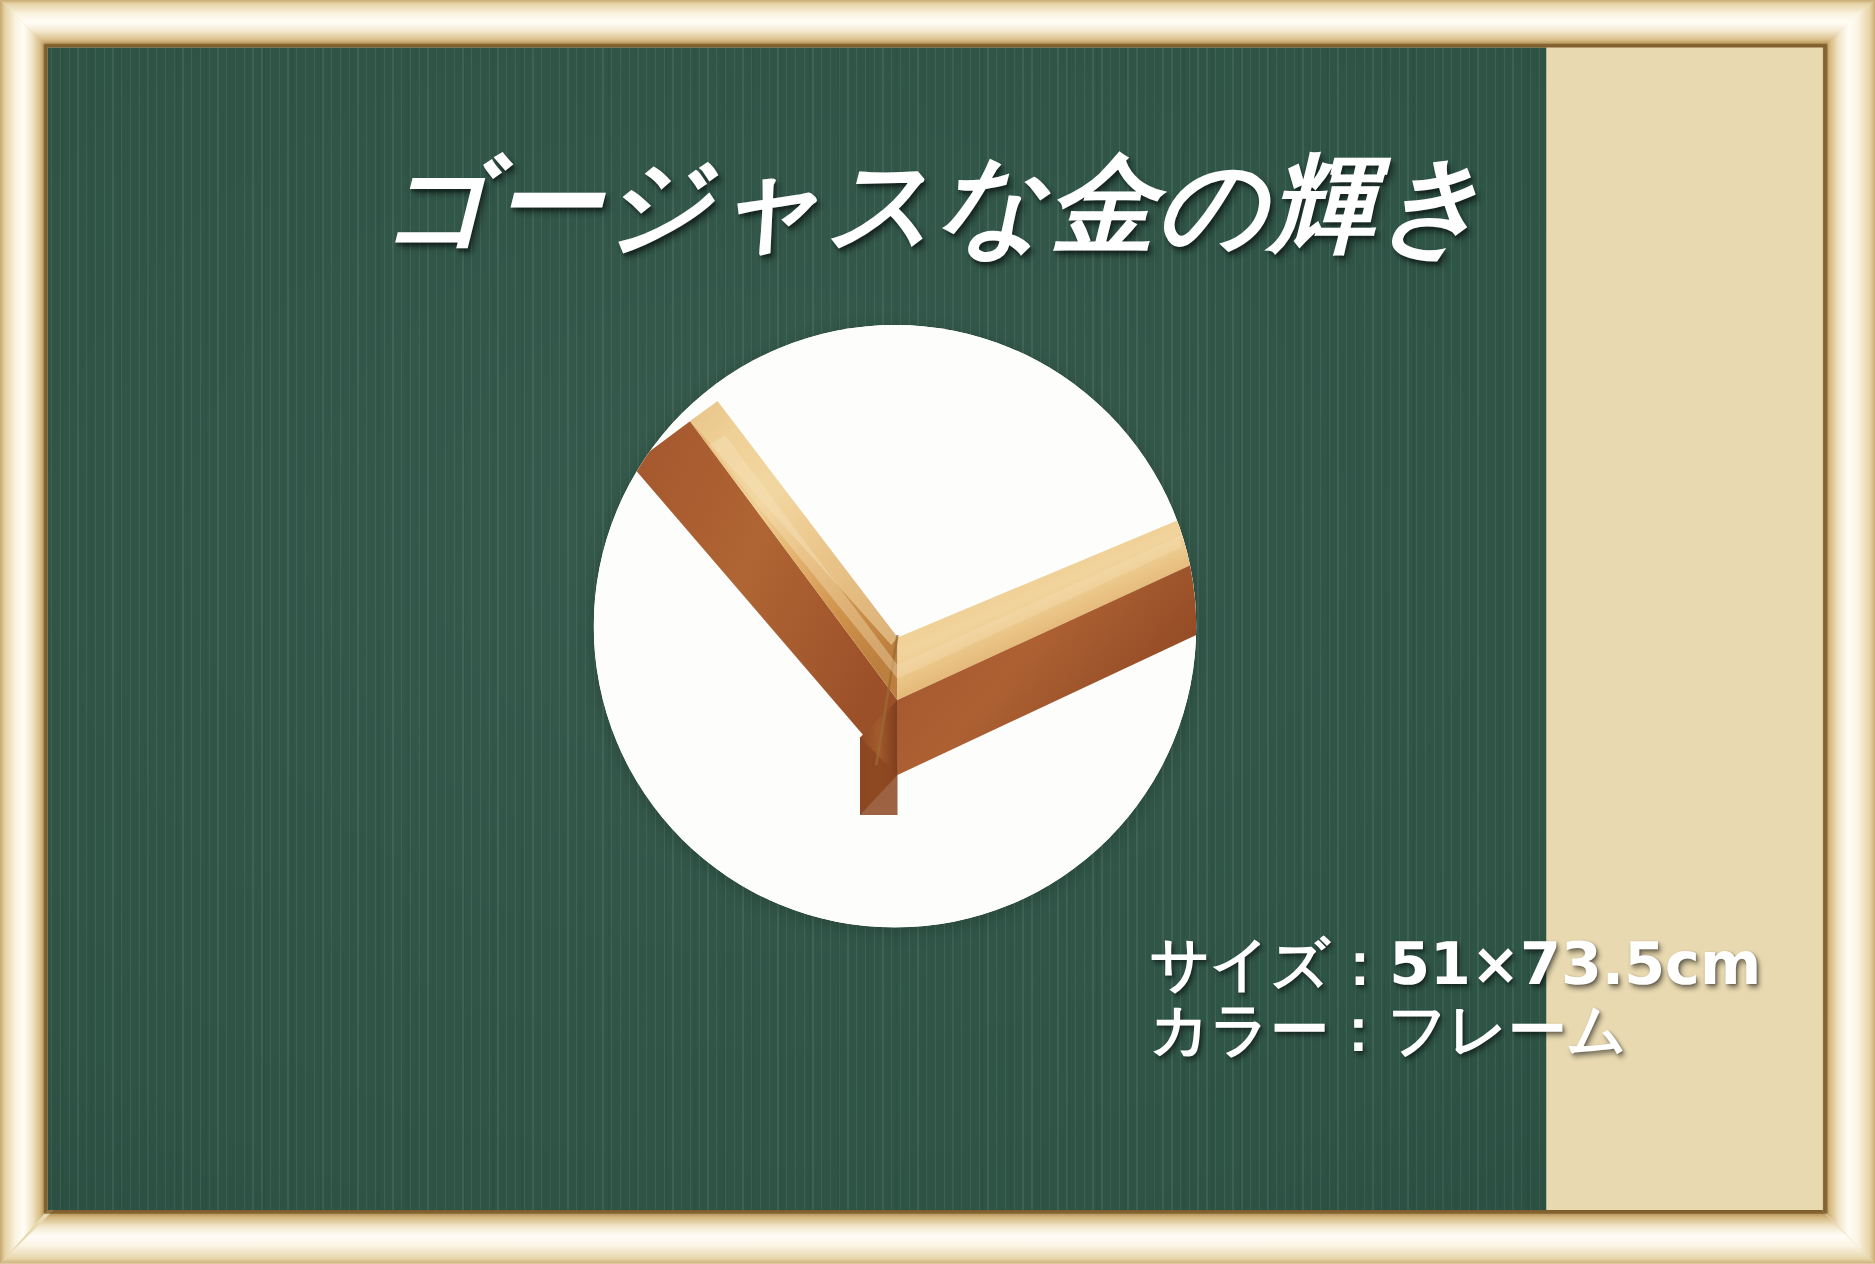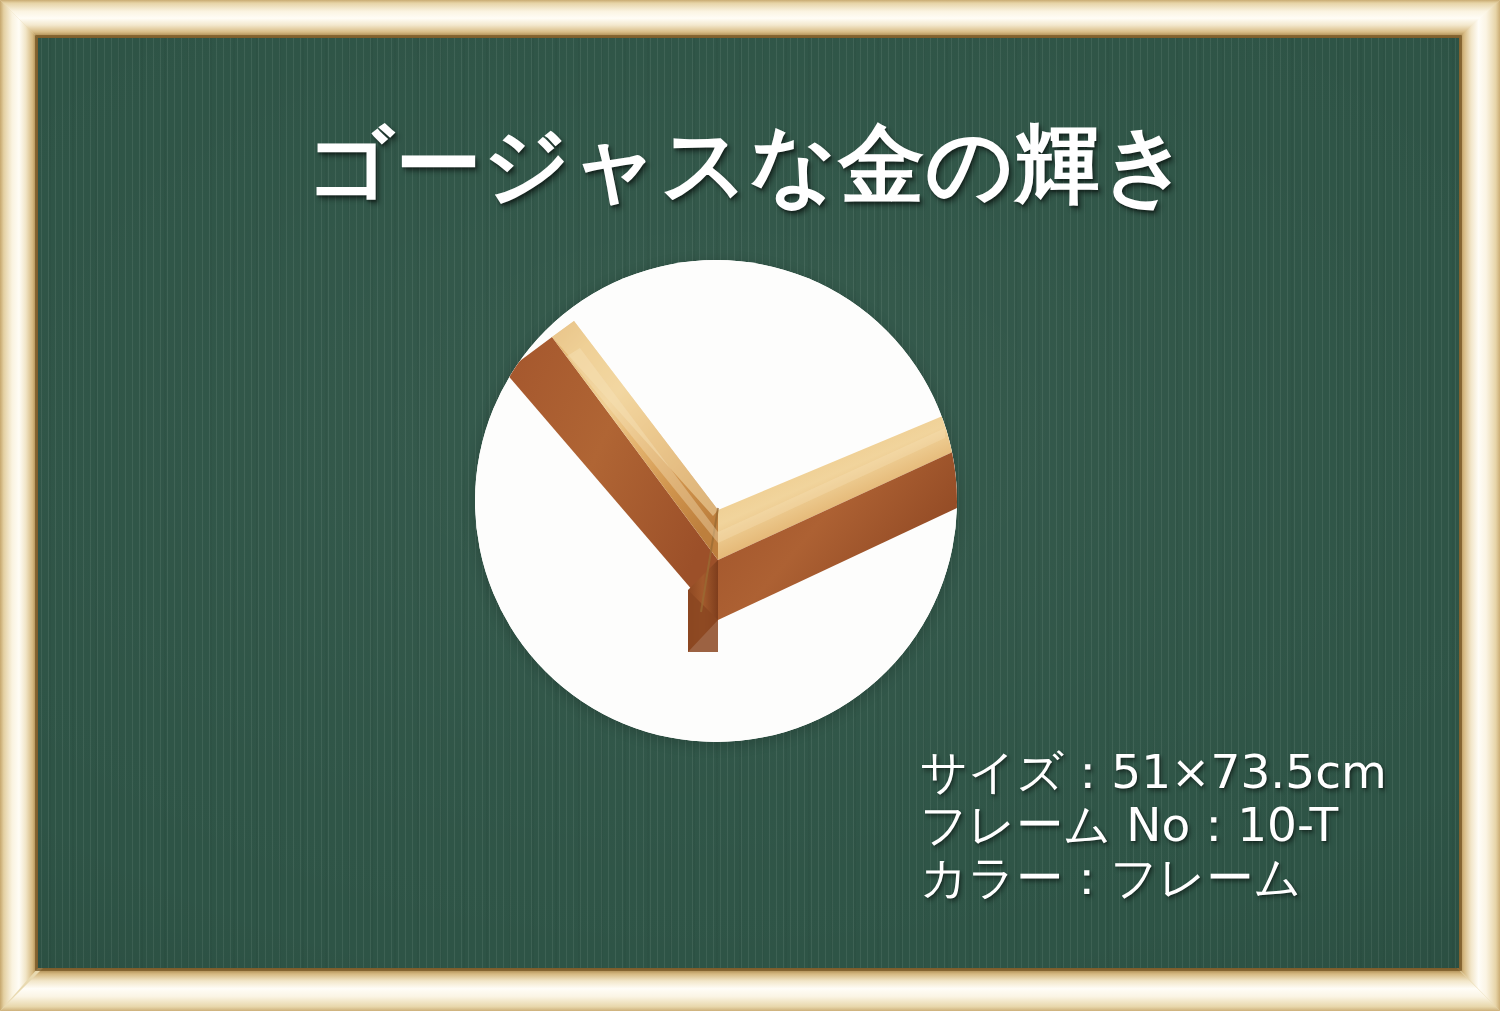--- a/index.html
+++ b/index.html
@@ -90,23 +90,24 @@
     width: 1427px; height: 936px;
     box-sizing: border-box;
     border: 3px solid rgba(120, 88, 38, 0.78);
     border-radius: 1px;
   }
 
   
   .board {
     position: absolute;
     left: 38px; top: 38px;
-    width: 1421px; height: 930px;
+    width: 1199px; height: 930px;
     background-color: #2e5446;
     overflow: hidden;
+    font-style: italic;
   }
   .board-stripes {
     position: absolute;
     inset: 0;
     background-image: repeating-linear-gradient(
       to right,
       rgba(255,255,255,0.000) 0px,
       rgba(255,255,255,0.000) 3px,
       rgba(220,235,225,0.085) 3px,
       rgba(220,235,225,0.085) 4px,
@@ -175,21 +176,21 @@
   }
 
   
   .specs {
     position: absolute;
     left: 920px;
     top: 745px;
     width: 500px;
     color: #ffffff;
     font-family: "DejaVu Sans", "Liberation Sans", sans-serif;
-    font-weight: 400;
+    font-weight: 700;
     font-size: 47px;
     line-height: 1.13;
     letter-spacing: 0px;
     text-shadow:
       2px 3px 4px rgba(0,0,0,0.42),
       1px 1px 2px rgba(0,0,0,0.30);
     white-space: nowrap;
   }
   .spec-line { display: block; }
 </style>
@@ -268,17 +269,16 @@
 
       <line x1="243" y1="248" x2="226" y2="352" stroke="#9a6b33" stroke-width="2" opacity="0.75"></line>
 
       <polygon points="92,96 105,88 243,272 243,283" fill="#f8e6bd" opacity="0.38"></polygon>
       <polygon points="243,272 243,283 470,178 470,168" fill="#f8e6bd" opacity="0.30"></polygon>
     </svg>
   </div>
 
   <div class="specs">
     <span class="spec-line">サイズ：51×73.5cm</span>
-    <span class="spec-line">フレーム No：10-T</span>
     <span class="spec-line">カラー：フレーム</span>
   </div>
 
 </div>
 
 </body></html>

